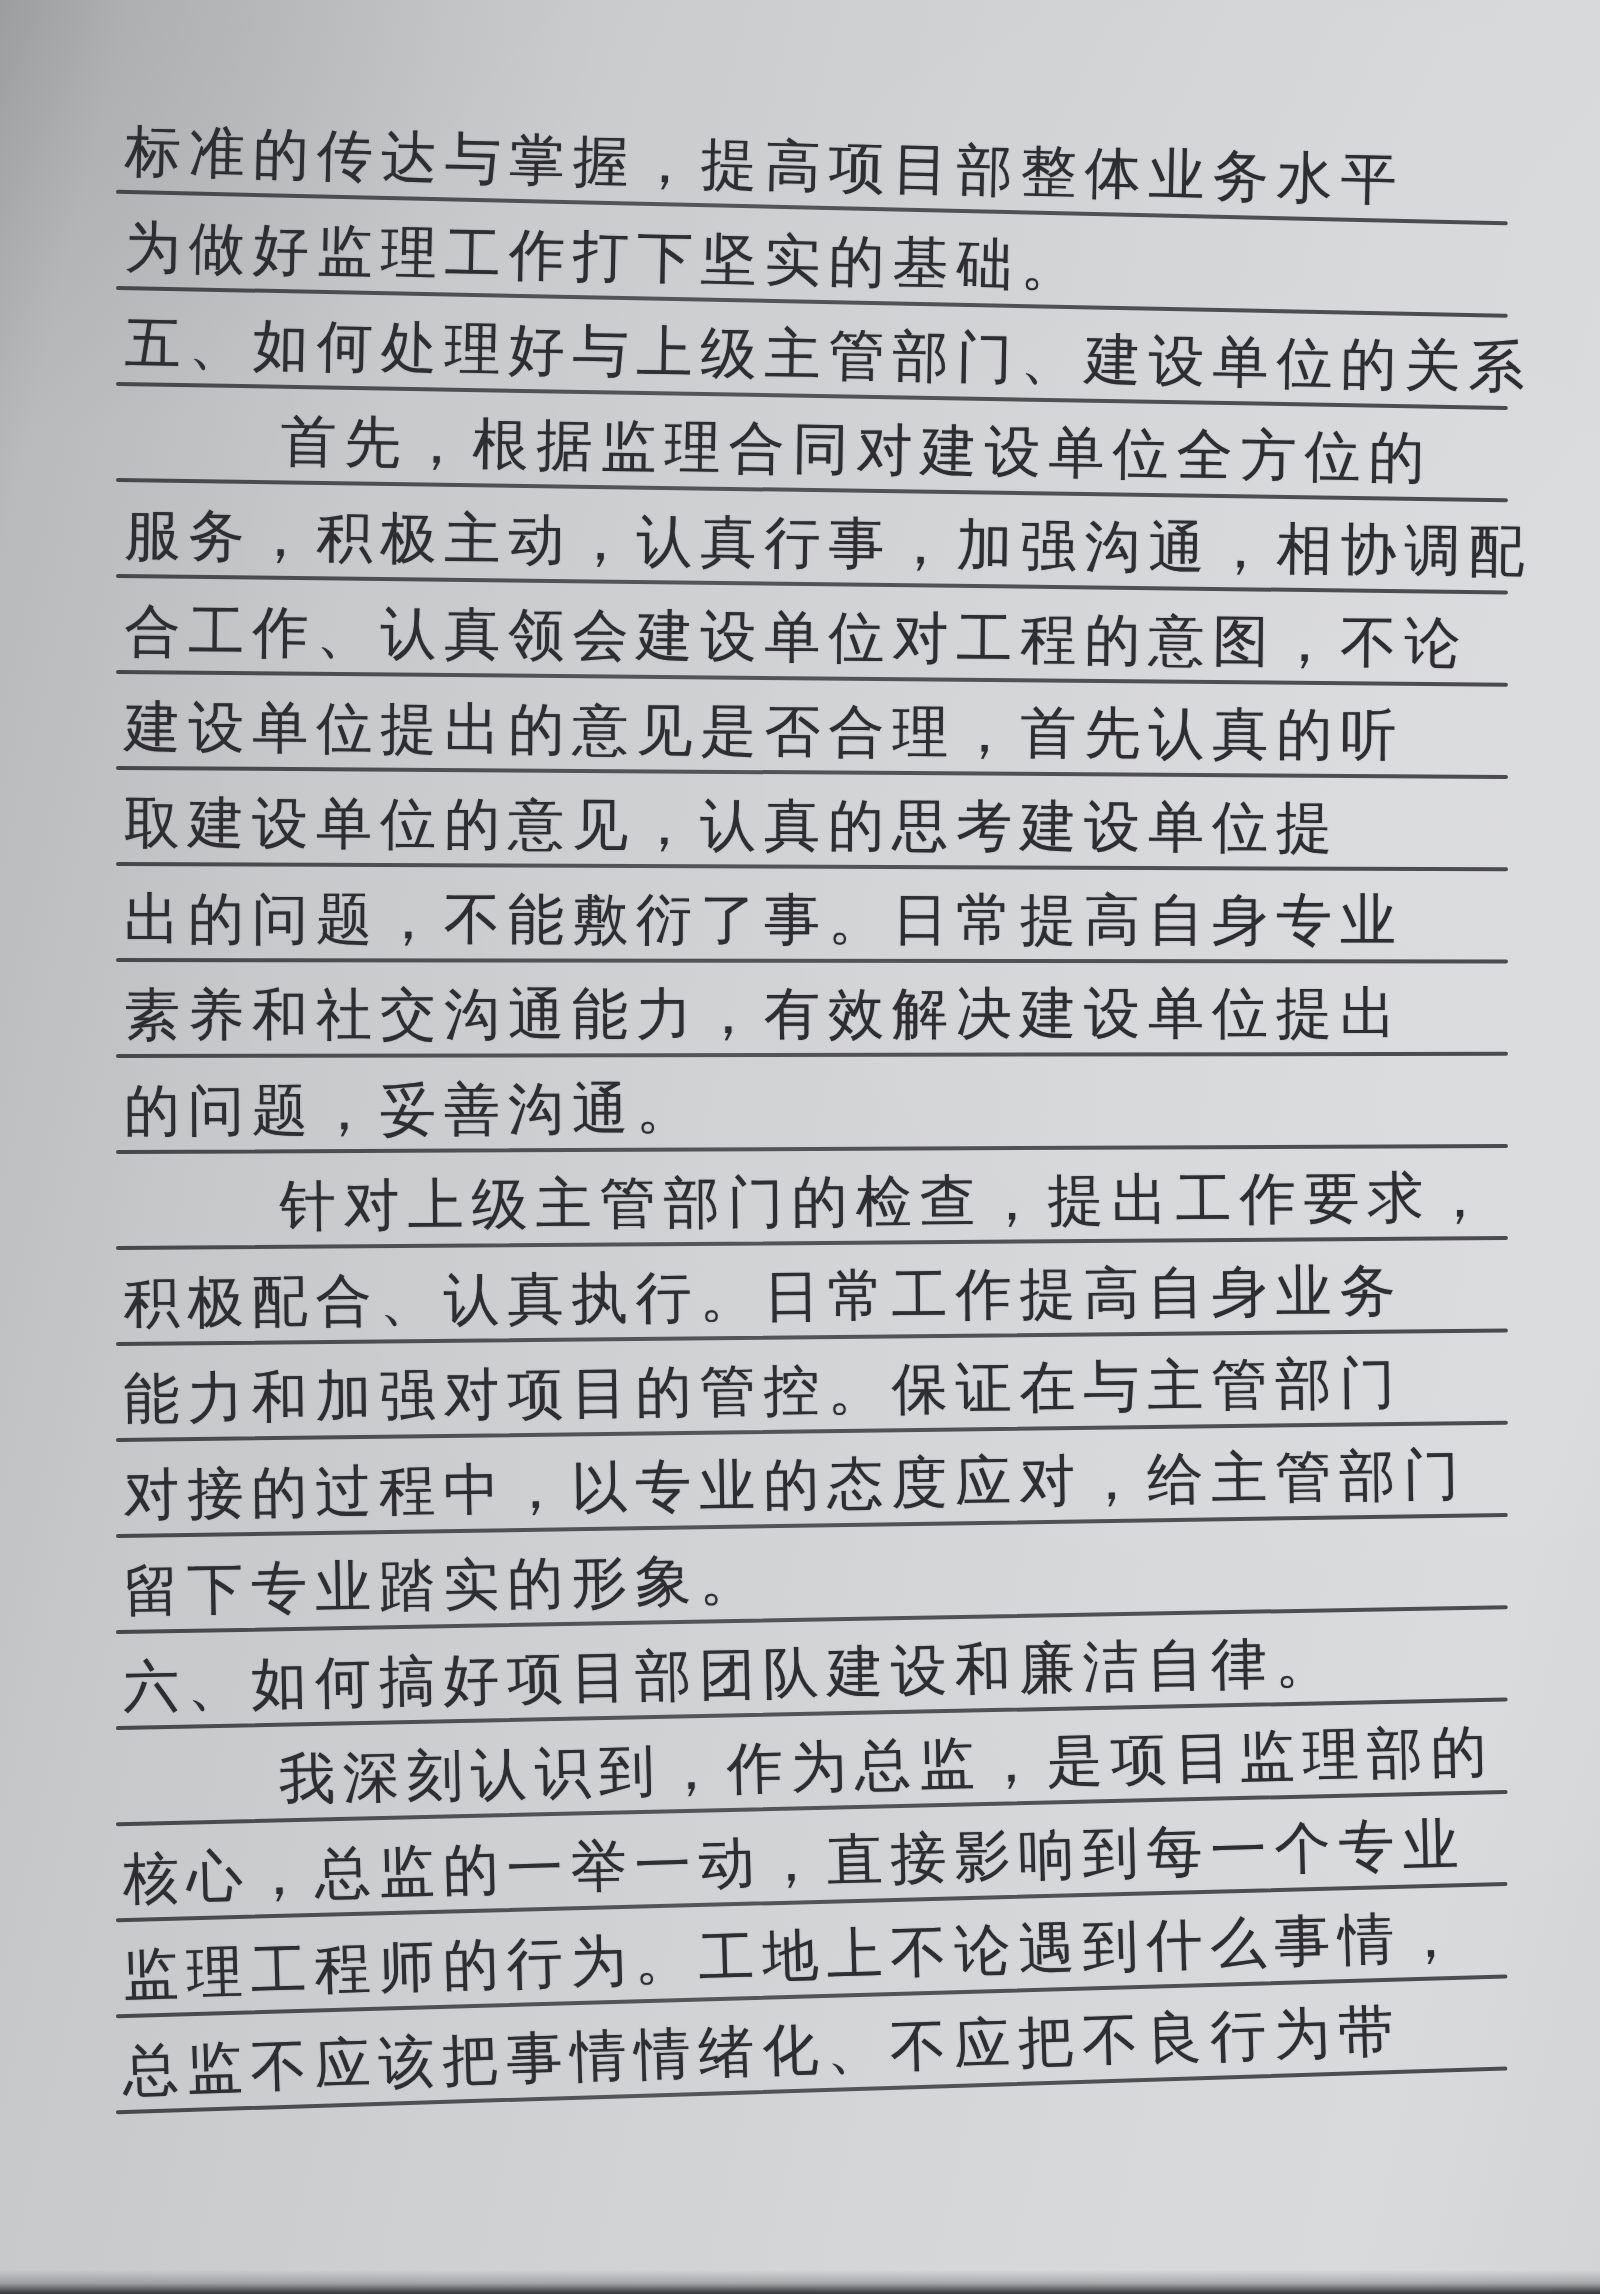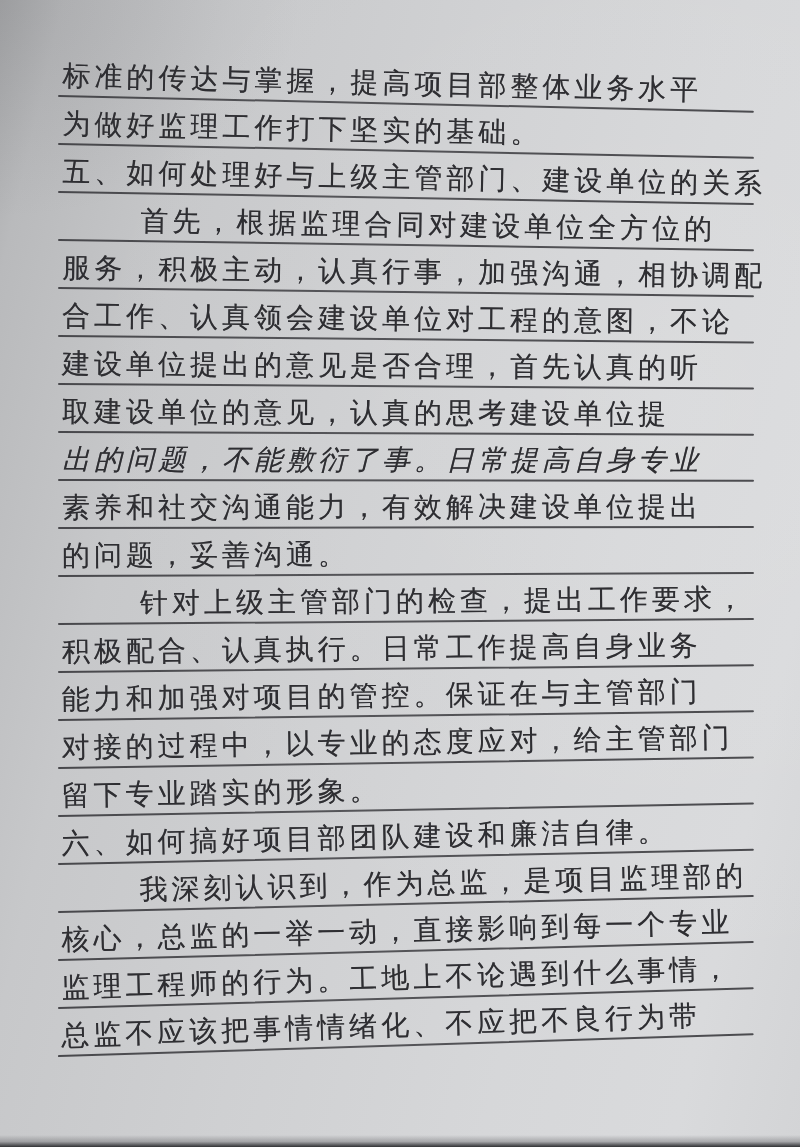--- a/index.html
+++ b/index.html
@@ -113,21 +113,21 @@
       <span class="rule"></span>
     </div>
     <div class="line" style="transform: rotate(0.37deg);">
       <span class="txt">建设单位提出的意见是否合理，首先认真的听</span>
       <span class="rule"></span>
     </div>
     <div class="line" style="transform: rotate(0.22deg);">
       <span class="txt">取建设单位的意见，认真的思考建设单位提</span>
       <span class="rule"></span>
     </div>
-    <div class="line" style="transform: rotate(0.06deg); font-style: italic;">
+    <div class="line" style="transform: rotate(0.06deg);">
       <span class="txt">出的问题，不能敷衍了事。日常提高自身专业</span>
       <span class="rule"></span>
     </div>
     <div class="line" style="transform: rotate(-0.09deg);">
       <span class="txt">素养和社交沟通能力，有效解决建设单位提出</span>
       <span class="rule"></span>
     </div>
     <div class="line" style="transform: rotate(-0.25deg);">
       <span class="txt">的问题，妥善沟通。</span>
       <span class="rule"></span>

